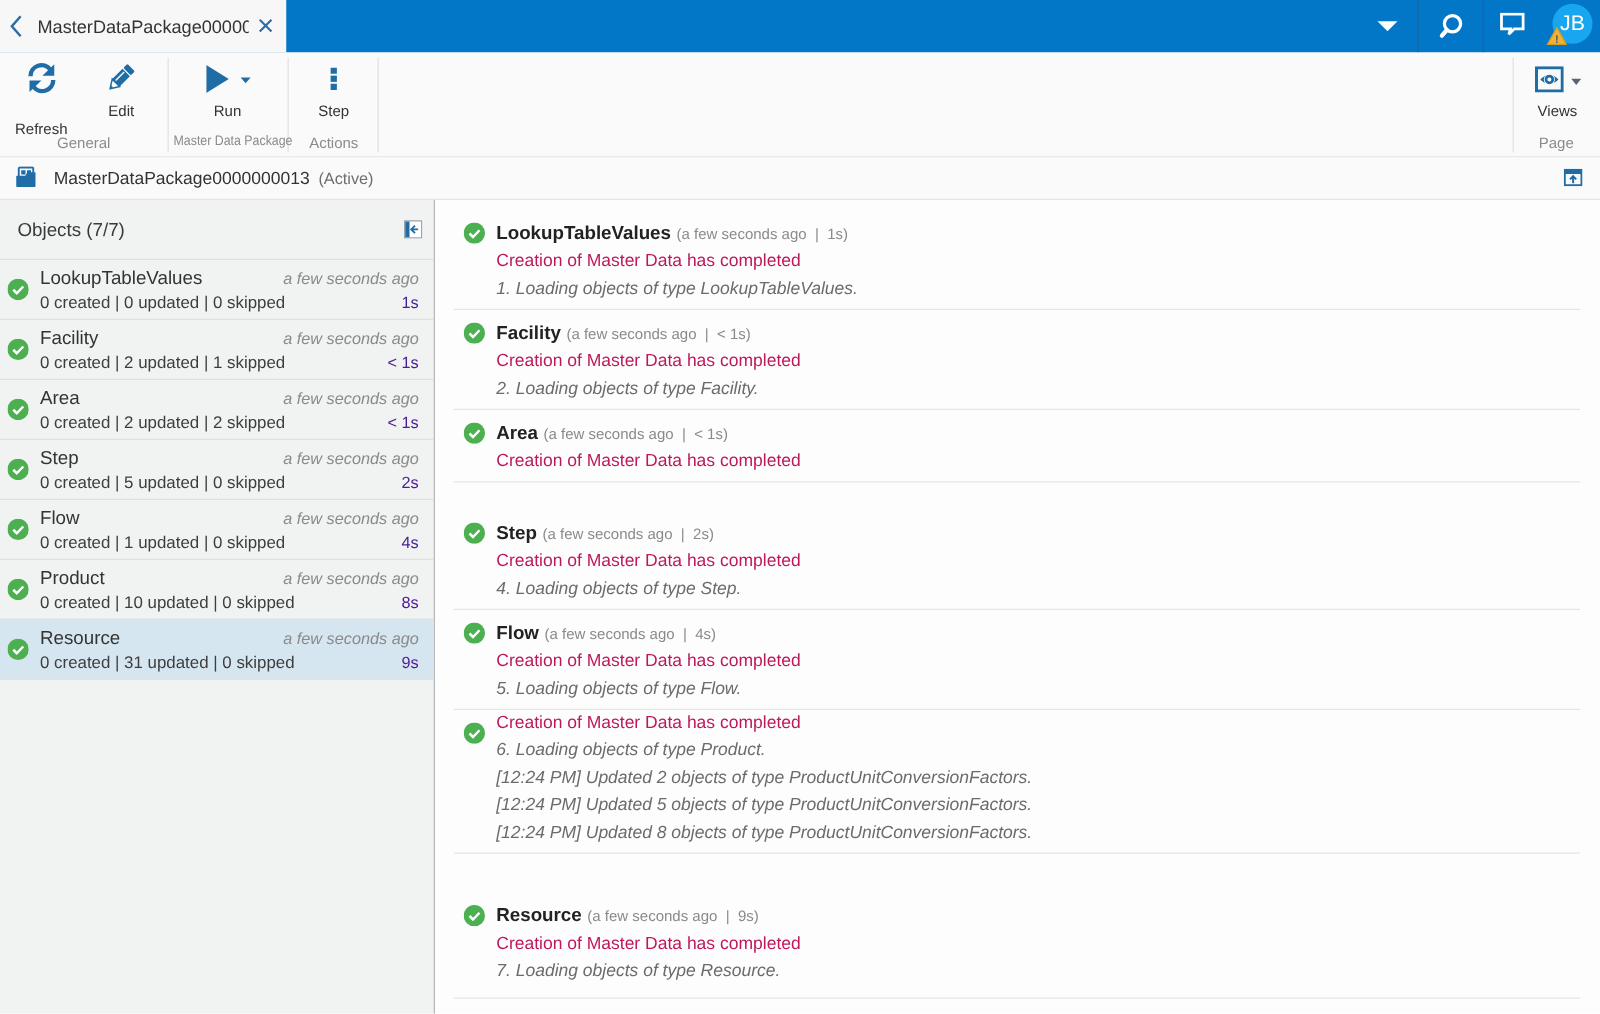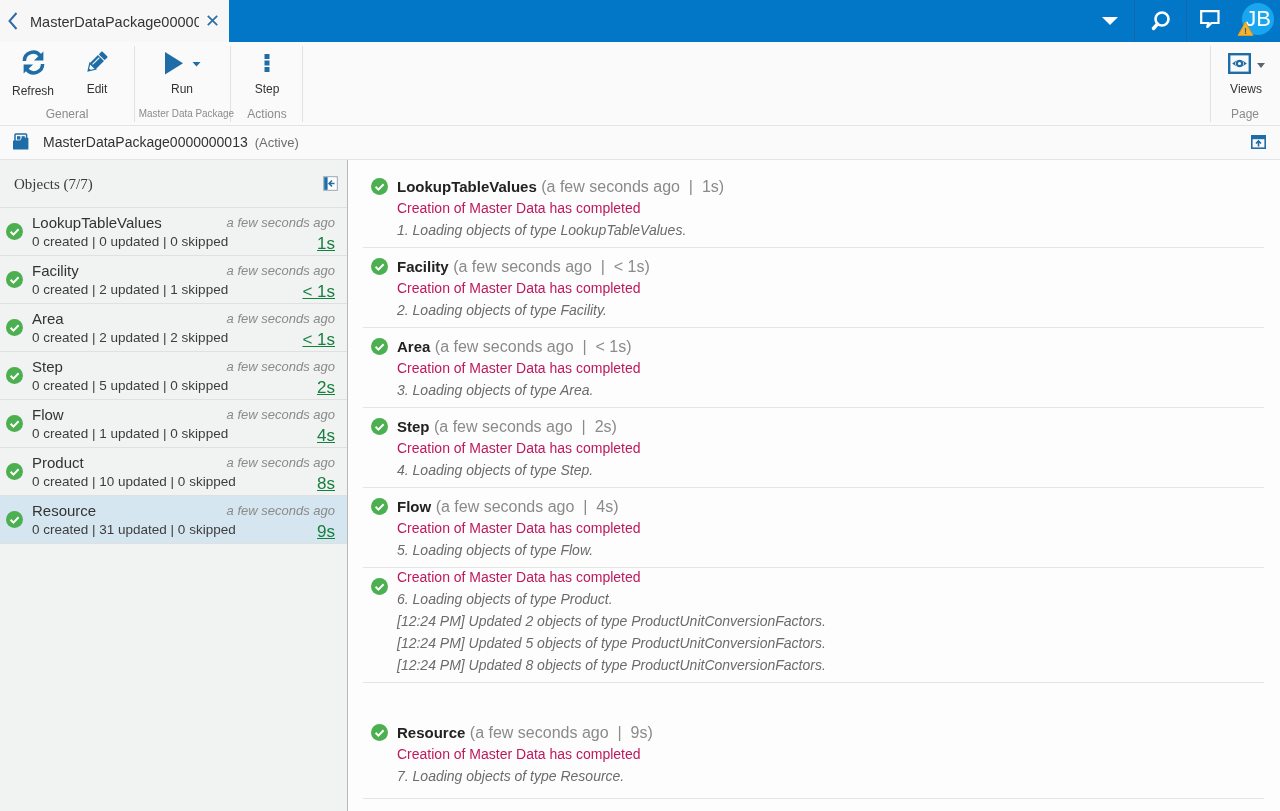--- a/index.html
+++ b/index.html
@@ -7,52 +7,52 @@
 .abs { position:absolute; }
 
 
 #topbar { left:0; top:0; width:1280px; height:42px; background:#0277c8; }
 #tab { left:0; top:0; width:229px; height:42px; background:#f7f7f8; }
 #tab .title { left:30px; top:14px; font-size:14.5px; color:#333; white-space:nowrap; width:169px; overflow:hidden; }
 .tsep { top:0; width:1px; height:42px; background:#1567ab; }
 #caret-dd { left:1102px; top:17px; width:0; height:0; border-left:8px solid transparent; border-right:8px solid transparent; border-top:8px solid #fff; }
 
 
-#avatar { left:1242px; top:3px; width:32px; height:32px; border-radius:50%; background:#19a6f0; color:#fff; font-size:22px; text-align:center; line-height:32px; }
+#avatar { left:1242px; top:3px; width:32px; height:32px; border-radius:50%; background:#19a6f0; color:#fff; font-size:17px; text-align:center; line-height:32px; }
 
 
 #ribbon { left:0; top:42px; width:1280px; height:84px; background:#fafafa; border-bottom:1px solid #e4e4e4; }
 .rsep { top:4px; width:1px; height:76px; background:#e2e2e2; position:absolute; }
 .rbtn { position:absolute; text-align:center; color:#333; font-size:12px; }
 .glabel { position:absolute; top:107px; font-size:12px; color:#8b8b8b; text-align:center; white-space:nowrap; }
 
 
 #titlebar { left:0; top:126px; width:1280px; height:34px; background:#fafafa; border-bottom:1px solid #e4e4e4;padding-left:12px; }
 #titlebar .txt { left:43px; top:8px; font-size:14px; color:#333; }
 #titlebar .act { color:#6e6e6e; font-size:13px; }
 
 
 #left { left:0; top:160px; width:348px; height:651px; background:#f1f2f2; border-right:1px solid #b8b8b8; }
-#lhead { left:0; top:0; width:347px; height:47px;font-family:Liberation Serif, serif; }
+#lhead { left:0; top:0; width:347px; height:47px; }
 #lhead .t { left:14px; top:16px; font-size:15px; color:#3a3a3a; }
 .lrow { position:absolute; left:0; width:347px; height:48px; border-top:1px solid #e0e0e0; }
 .lrow.sel { background:#d6e6f0; }
 .lrow .nm { position:absolute; left:32px; top:6px; font-size:15px; color:#333; }
 .lrow .sub { position:absolute; left:32px; top:26px; font-size:13.5px; color:#3d3d3d; }
 .lrow .ago { position:absolute; right:12px; top:7px; font-size:13px; color:#8a8a8a;font-style:italic; }
-.lrow .tm { position:absolute; right:12px; top:26px; font-size:17px; color:#15803d;text-decoration:underline; }
+.lrow .tm { position:absolute; right:12px; top:26px; font-size:13px; color:#4c1d95; }
 .ck { position:absolute; left:6px; top:15px; }
 
 
 #right { left:348px; top:160px; width:932px; height:651px; background:#fdfdfd; }
 .entry { position:absolute; left:15px; right:16px; border-bottom:1px solid #e5e5e5; }
 .entry .ck2 { position:absolute; left:8px; top:11px; }
 .entry .hd { padding-top:9px; height:31px; line-height:22px; }
 .entry .hd b { font-size:15px; color:#222; font-weight:bold; }
-.entry .hd span { font-size:16px; color:#8a8a8a; }
+.entry .hd span { font-size:12px; color:#8a8a8a; }
 .entry .l2 { font-size:14px; color:#be185d; height:21px; line-height:21px; }
 .entry .li { font-size:14px; color:#6b6b6b; font-style:italic; height:22px; line-height:22px; }
 .entry .pad { height:6px; }
 .entry .in { margin-left:34px; }
 </style>
 </head>
 <body>
 
 <div class="abs" id="topbar"></div>
 <div class="abs tsep" style="left:1134px"></div>
@@ -85,21 +85,21 @@
 <div class="rsep" style="left:230px;top:46px"></div>
 <div class="rsep" style="left:302px;top:46px"></div>
 <div class="rsep" style="left:1210px;top:46px"></div>
 
 <svg class="abs" style="left:22px;top:50px" width="23" height="25" viewBox="0 0 23 25">
   <path d="M2.4 11 A 8.8 8.8 0 0 1 18.2 5.6" fill="none" stroke="#1e6da6" stroke-width="3.5"></path>
   <path d="M21.4 1.4 L21.4 10.6 L11.9 10.6 Z" fill="#1e6da6"></path>
   <path d="M20.6 14 A 8.8 8.8 0 0 1 4.8 19.4" fill="none" stroke="#1e6da6" stroke-width="3.5"></path>
   <path d="M1.6 23.6 L1.6 14.4 L11.1 14.4 Z" fill="#1e6da6"></path>
 </svg>
-<div class="rbtn" style="left:3px;top:84px;width:60px">Refresh</div>
+<div class="rbtn" style="left:3px;top:96px;width:60px">Refresh</div>
 
 <svg class="abs" style="left:84px;top:50px" width="25" height="25" viewBox="0 0 25 25">
   <g transform="rotate(45 12.5 12.5)">
     <rect x="8.3" y="0.6" width="8.4" height="4.6" rx="1" fill="#1e6da6"></rect>
     <rect x="8.3" y="6.2" width="8.4" height="11.6" fill="#1e6da6"></rect>
     <path d="M8.3 17.8 L16.7 17.8 L12.5 24.4 Z" fill="#fff" stroke="#1e6da6" stroke-width="1.2"></path>
     <path d="M11.4 22 L13.6 22 L12.5 23.9 Z" fill="#1e6da6"></path>
     <path d="M11 7 L11 16.6" stroke="#fafafa" stroke-width="1.2"></path>
   </g>
 </svg>
@@ -250,21 +250,20 @@
       <div class="li in">2. Loading objects of type Facility.</div>
       <div class="pad"></div>
     </div>
     <div class="entry" style="top:167px">
       <svg class="ck2" width="17" height="17" viewBox="0 0 17 17">
         <circle cx="8.5" cy="8.5" r="8.5" fill="#4caf50"></circle>
         <path d="M4.6 8.8 L7.4 11.6 L12.6 6.2" stroke="#fff" stroke-width="2" fill="none"></path>
       </svg>
       <div class="hd in"><b>Area</b> <span>(a few seconds ago&nbsp; | &nbsp;&lt; 1s)</span></div>
       <div class="l2 in">Creation of Master Data has completed</div>
-      <div class="li in">3. Loading objects of type Area.</div>
       <div class="pad"></div>
     </div>
     <div class="entry" style="top:247px">
       <svg class="ck2" width="17" height="17" viewBox="0 0 17 17">
         <circle cx="8.5" cy="8.5" r="8.5" fill="#4caf50"></circle>
         <path d="M4.6 8.8 L7.4 11.6 L12.6 6.2" stroke="#fff" stroke-width="2" fill="none"></path>
       </svg>
       <div class="hd in"><b>Step</b> <span>(a few seconds ago&nbsp; | &nbsp;2s)</span></div>
       <div class="l2 in">Creation of Master Data has completed</div>
       <div class="li in">4. Loading objects of type Step.</div>

